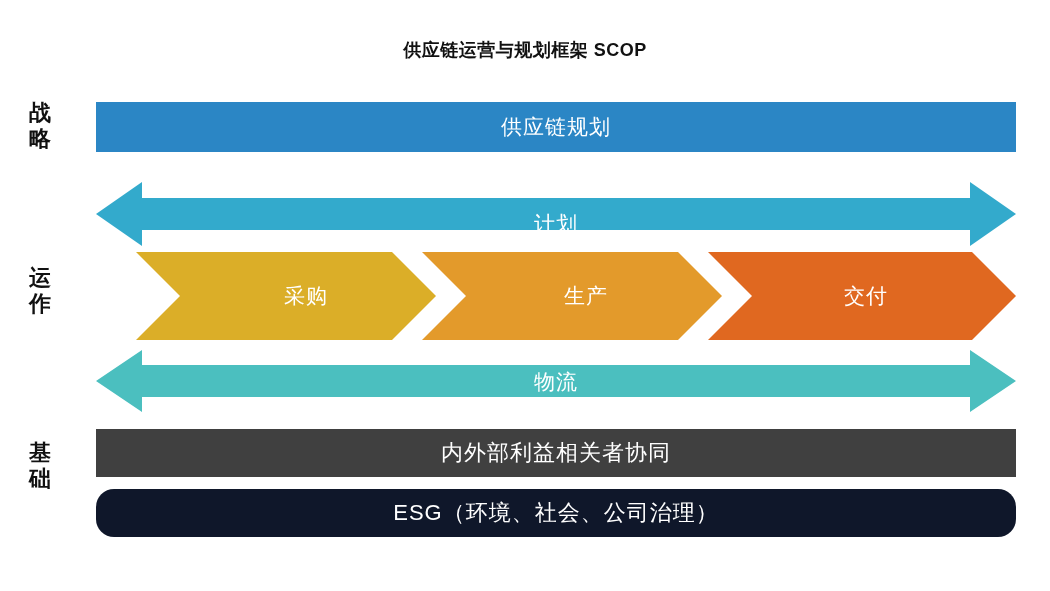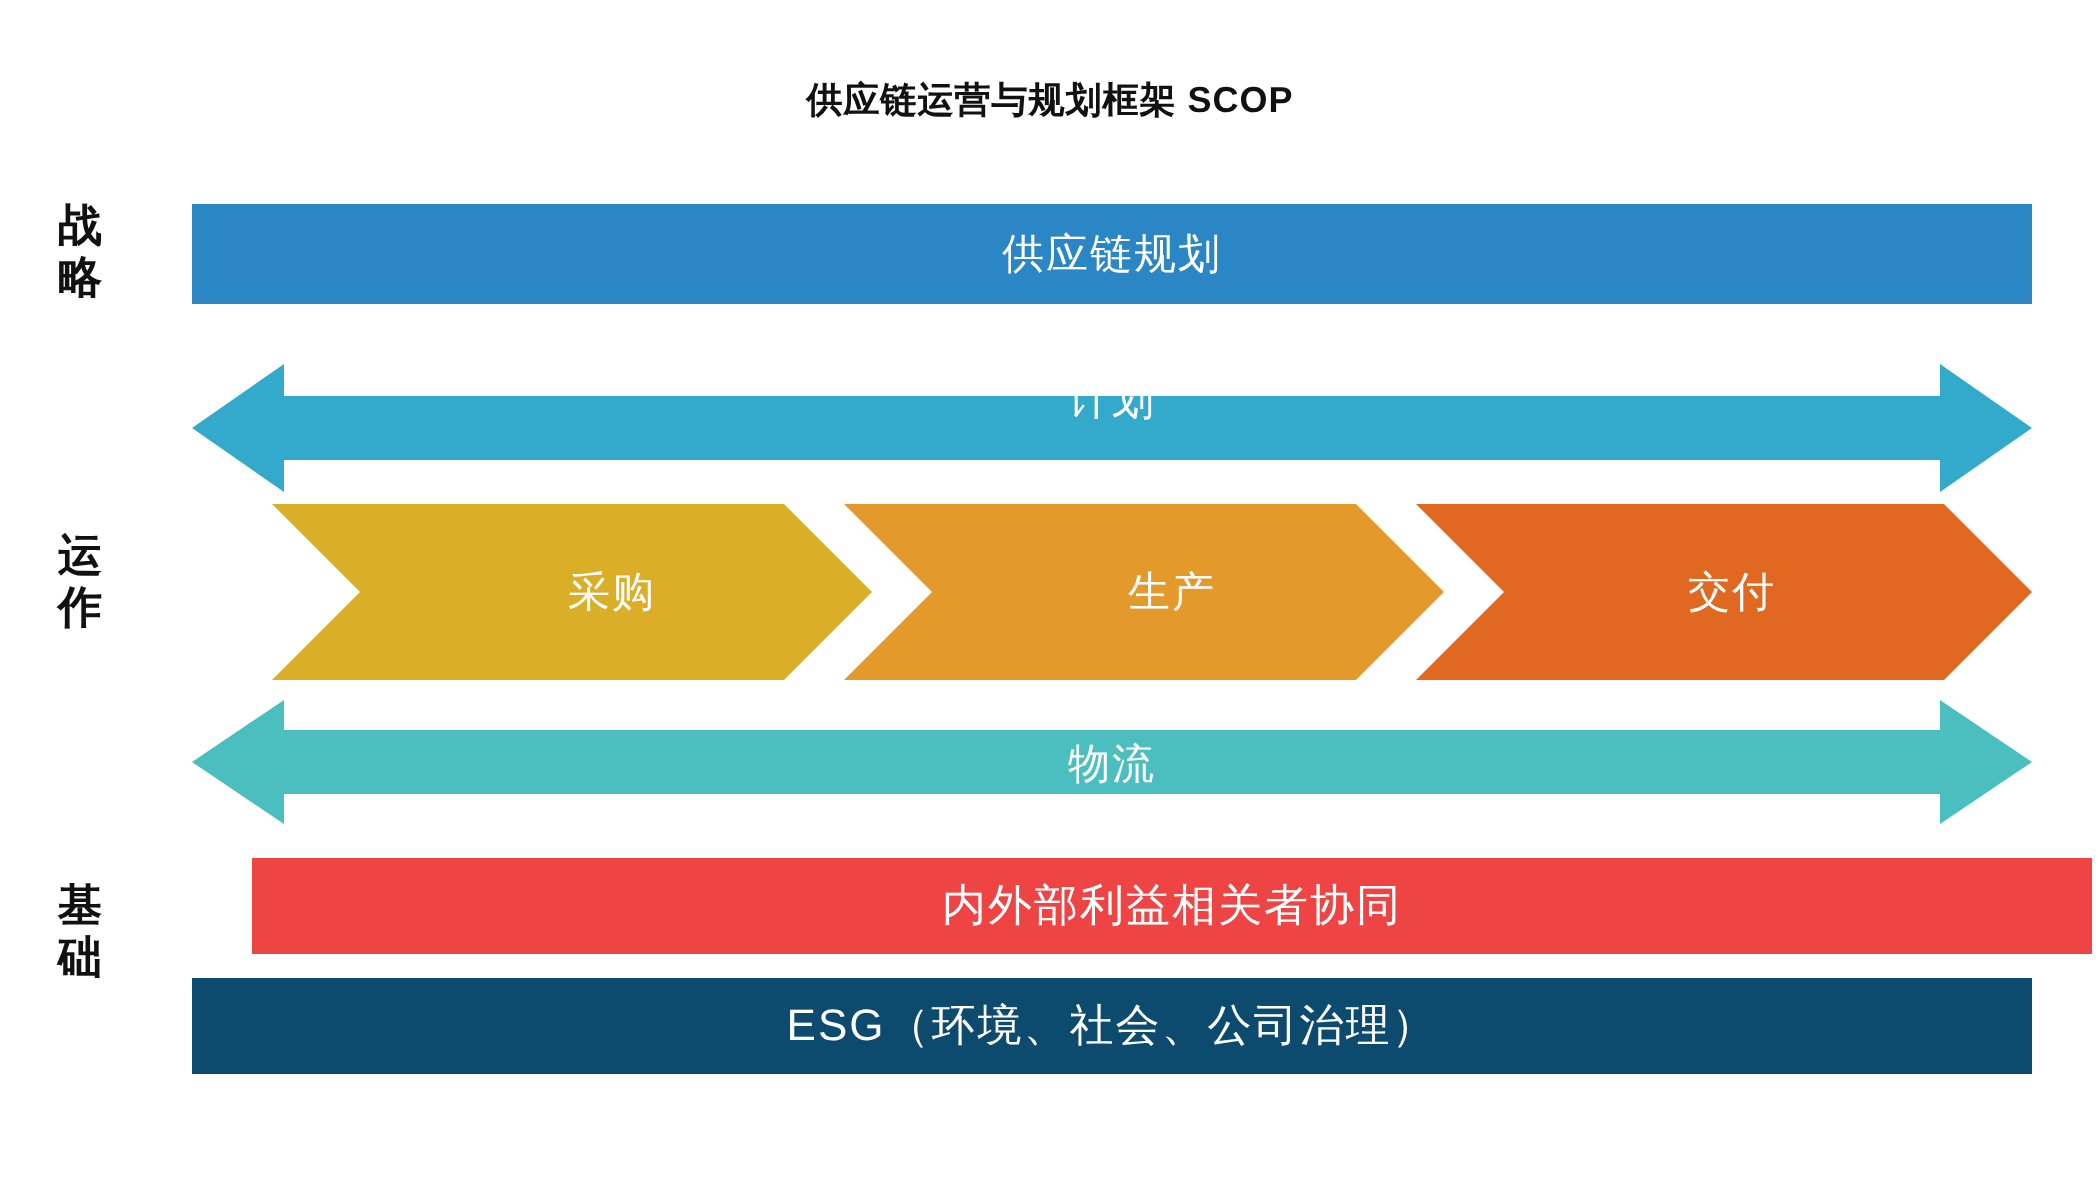--- a/index.html
+++ b/index.html
@@ -159,21 +159,21 @@
   </div>
 
   <div class="bar" id="bar-scp" style="background: rgb(43, 134, 197);">
     <span class="bar-text">供应链规划</span>
   </div>
 
   <div class="arrowband" id="band-plan">
     <svg viewBox="0 0 920 64" preserveAspectRatio="none">
       <polygon points="0,32 46,0 46,16 874,16 874,0 920,32 874,64 874,48 46,48 46,64" fill="#33AACC"></polygon>
     </svg>
-    <div class="band-label" style="top:4px;">计划</div>
+    <div class="band-label" style="top:28px;">计划</div>
   </div>
 
   <div id="chevron-row">
     <svg viewBox="0 0 880 88" preserveAspectRatio="none">
 
       <polygon points="0,0 256,0 300,44 256,88 0,88 44,44" fill="#DBAE28"></polygon>
 
       <polygon points="286,0 542,0 586,44 542,88 286,88 330,44" fill="#E39A2B"></polygon>
 
       <polygon points="572,0 836,0 880,44 836,88 572,88 616,44" fill="#E06820"></polygon>
@@ -183,20 +183,20 @@
     <div class="chev-text" id="chev-text-deliver">交付</div>
   </div>
 
   <div class="arrowband" id="band-logistics">
     <svg viewBox="0 0 920 62" preserveAspectRatio="none">
       <polygon points="0,31 46,0 46,15 874,15 874,0 920,31 874,62 874,47 46,47 46,62" fill="#4BBFBF"></polygon>
     </svg>
     <div class="band-label" style="top:18px;text-align:center;">物流</div>
   </div>
 
-  <div class="bar" id="bar-stakeholder" style="background: #ef4444; margin-left: 30px;">
+  <div class="bar" id="bar-stakeholder" style="background: #404040;">
     <span class="bar-text">内外部利益相关者协同</span>
   </div>
-  <div class="bar" id="bar-esg" style="background: #0c4a6e;">
+  <div class="bar" id="bar-esg" style="background: #0f172a; border-radius: 18px;">
     <span class="bar-text">ESG（环境、社会、公司治理）</span>
   </div>
 
 </div>
 
 </body></html>

